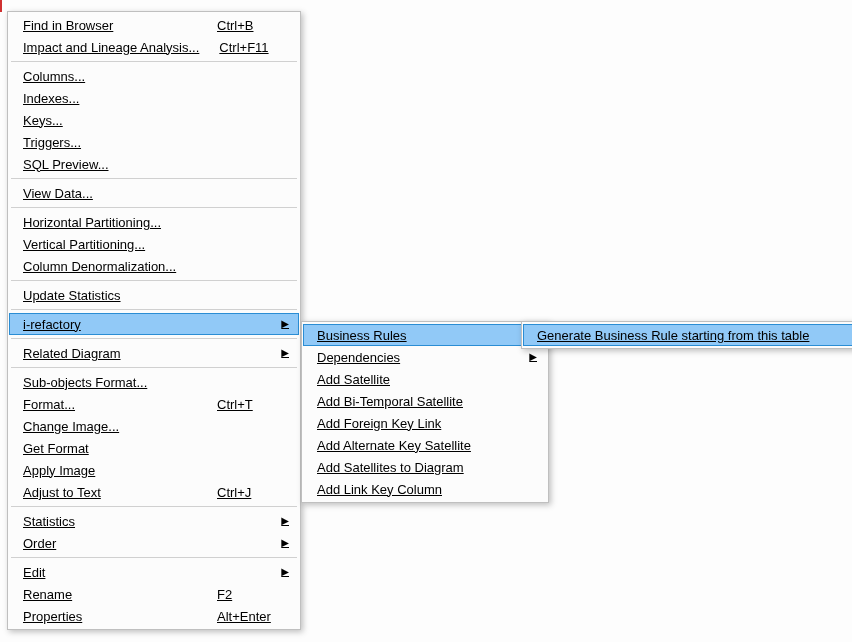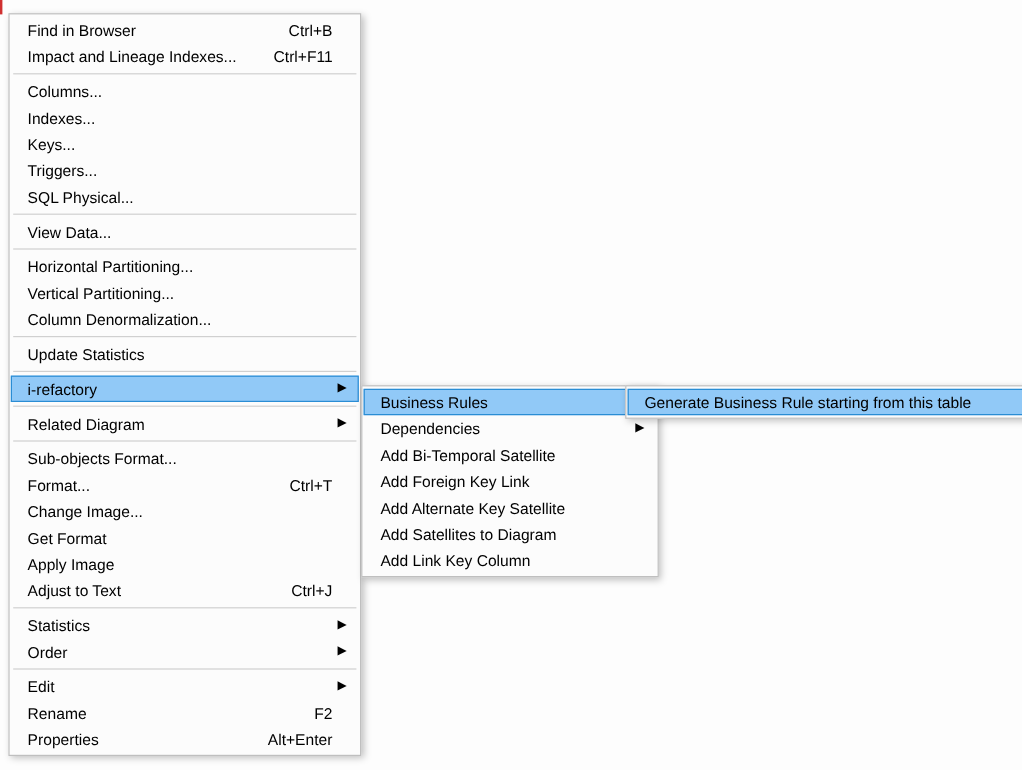--- a/index.html
+++ b/index.html
@@ -24,36 +24,36 @@
   }
 
   .item {
     display: flex;
     align-items: center;
     height: 22px;
     padding: 0 10px 0 14px;
     cursor: default;
     white-space: nowrap;
     position: relative;
+    text-decoration: underline;
   }
 
   .item.highlight {
     background: #91c9f7;
     border: 1px solid #2a8dd4;
     padding: 0 9px 0 13px;  
     height: 20px;
   }
 
   .label {
     flex: 1 1 auto;
   }
 
   .shortcut {
     flex: 0 0 auto;
-    text-align: right;
     padding-left: 20px;
     min-width: 60px;
   }
 
   .arrw {
     flex: 0 0 auto;
     width: 12px;
     text-align: right;
     font-size: 10px;
     line-height: 1;
@@ -87,21 +87,21 @@
 
 <div class="red-edge"></div>
 
 <div id="menu1" class="menu">
     <div class="item">
       <span class="label">Find in Browser</span>
       <span class="shortcut">Ctrl+B</span>
       <span class="arrw"></span>
     </div>
     <div class="item">
-      <span class="label">Impact and Lineage Indexes...</span>
+      <span class="label">Impact and Lineage Analysis...</span>
       <span class="shortcut">Ctrl+F11</span>
       <span class="arrw"></span>
     </div>
     <div class="sep"></div>
     <div class="item">
       <span class="label">Columns...</span>
       <span class="shortcut"></span>
       <span class="arrw"></span>
     </div>
     <div class="item">
@@ -113,21 +113,21 @@
       <span class="label">Keys...</span>
       <span class="shortcut"></span>
       <span class="arrw"></span>
     </div>
     <div class="item">
       <span class="label">Triggers...</span>
       <span class="shortcut"></span>
       <span class="arrw"></span>
     </div>
     <div class="item">
-      <span class="label">SQL Physical...</span>
+      <span class="label">SQL Preview...</span>
       <span class="shortcut"></span>
       <span class="arrw"></span>
     </div>
     <div class="sep"></div>
     <div class="item">
       <span class="label">View Data...</span>
       <span class="shortcut"></span>
       <span class="arrw"></span>
     </div>
     <div class="sep"></div>
@@ -221,20 +221,25 @@
 <div id="menu2" class="menu">
     <div class="item highlight">
       <span class="label">Business Rules</span>
       <span class="arrw">▶</span>
     </div>
     <div class="item">
       <span class="label">Dependencies</span>
       <span class="arrw">▶</span>
     </div>
     <div class="item">
+      <span class="label">Add Satellite</span>
+      <span class="shortcut"></span>
+      <span class="arrw"></span>
+    </div>
+    <div class="item">
       <span class="label">Add Bi-Temporal Satellite</span>
       <span class="shortcut"></span>
       <span class="arrw"></span>
     </div>
     <div class="item">
       <span class="label">Add Foreign Key Link</span>
       <span class="shortcut"></span>
       <span class="arrw"></span>
     </div>
     <div class="item">

